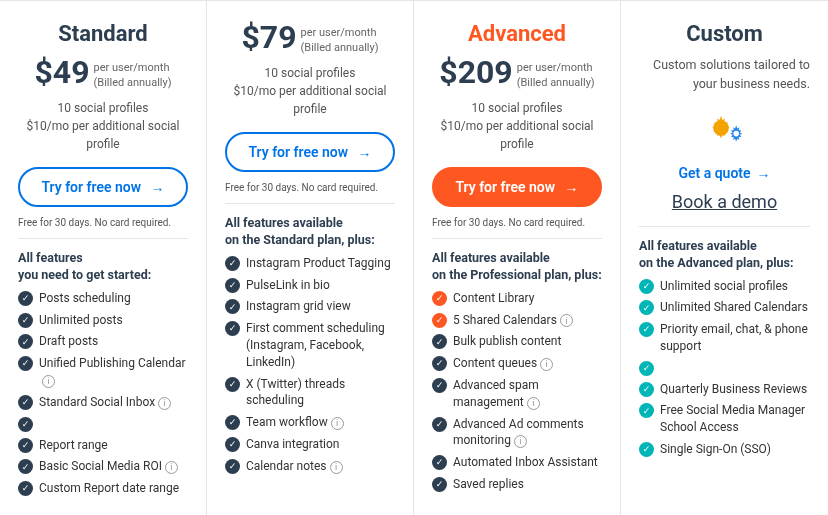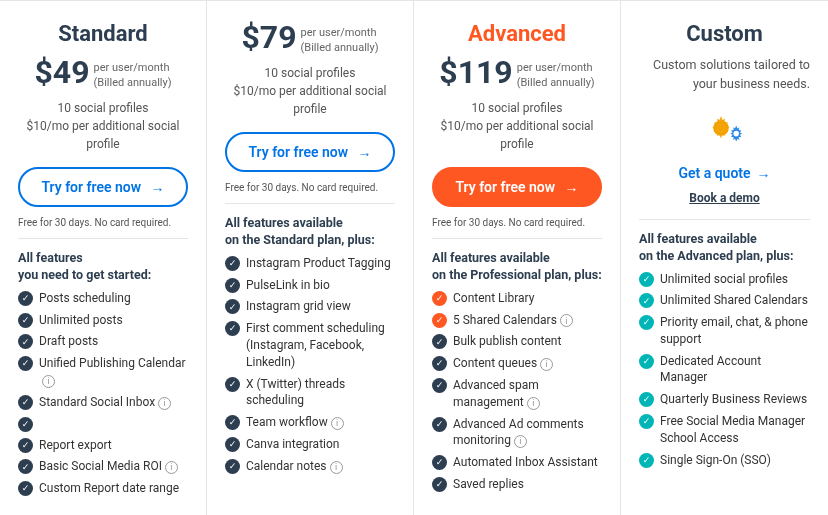--- a/index.html
+++ b/index.html
@@ -168,22 +168,22 @@
       font-size: 14px;
       font-weight: 600;
       text-decoration: none;
       margin-bottom: 10px;
       cursor: pointer;
     }
     .book-demo-link {
       display: block;
       text-align: center;
       color: #2d3e50;
-      font-size: 12px;
-      font-weight: 700;
+      font-size: 18px;
+      font-weight: 400;
       text-decoration: underline;
       margin-bottom: 14px;
       cursor: pointer;
     }
 
     .divider {
       border: none;
       border-top: 1px solid #e5e5e5;
       margin: 10px 0;
     }
@@ -222,21 +222,21 @@
     </div>
       <div class="feature-item">
       <span class="check-icon">✓</span>
       <span>Standard Social Inbox<span class="info-icon">i</span></span>
     </div>
       <div class="feature-item">
       <span class="check-icon">✓</span>
     </div>
       <div class="feature-item">
       <span class="check-icon">✓</span>
-      <span>Report export</span>
+      <span>Report range</span>
     </div>
       <div class="feature-item">
       <span class="check-icon">✓</span>
       <span>Basic Social Media ROI<span class="info-icon">i</span></span>
     </div>
       <div class="feature-item">
       <span class="check-icon">✓</span>
       <span>Custom Report date range</span>
     </div>
     </div>
@@ -279,21 +279,21 @@
       <span>Canva integration</span>
     </div>
       <div class="feature-item">
       <span class="check-icon">✓</span>
       <span>Calendar notes<span class="info-icon">i</span></span>
     </div>
     </div>
     <div class="plan-col">
       <div class="plan-title advanced">Advanced</div>
       <div class="price-row">
-      <span class="price-amount">$119</span>
+      <span class="price-amount">$209</span>
       <span class="price-details">per user/month<br>(Billed annually)</span>
     </div>
       <div class="profile-info">10 social profiles<br>$10/mo per additional social profile</div>
       <a class="cta-btn cta-filled">Try for free now <span class="arrow">→</span></a>
       <div class="free-note">Free for 30 days. No card required.</div>
       <hr class="divider">
       <div class="features-header">All features available<br>on the Professional plan, plus:</div>
       <div class="feature-item">
       <span class="check-icon orange">✓</span>
       <span>Content Library</span>
@@ -357,21 +357,20 @@
       <div class="feature-item">
       <span class="check-icon teal">✓</span>
       <span>Unlimited Shared Calendars</span>
     </div>
       <div class="feature-item">
       <span class="check-icon teal">✓</span>
       <span>Priority email, chat, &amp; phone support</span>
     </div>
       <div class="feature-item">
       <span class="check-icon teal">✓</span>
-      <span>Dedicated Account Manager</span>
     </div>
       <div class="feature-item">
       <span class="check-icon teal">✓</span>
       <span>Quarterly Business Reviews</span>
     </div>
       <div class="feature-item">
       <span class="check-icon teal">✓</span>
       <span>Free Social Media Manager School Access</span>
     </div>
       <div class="feature-item">

